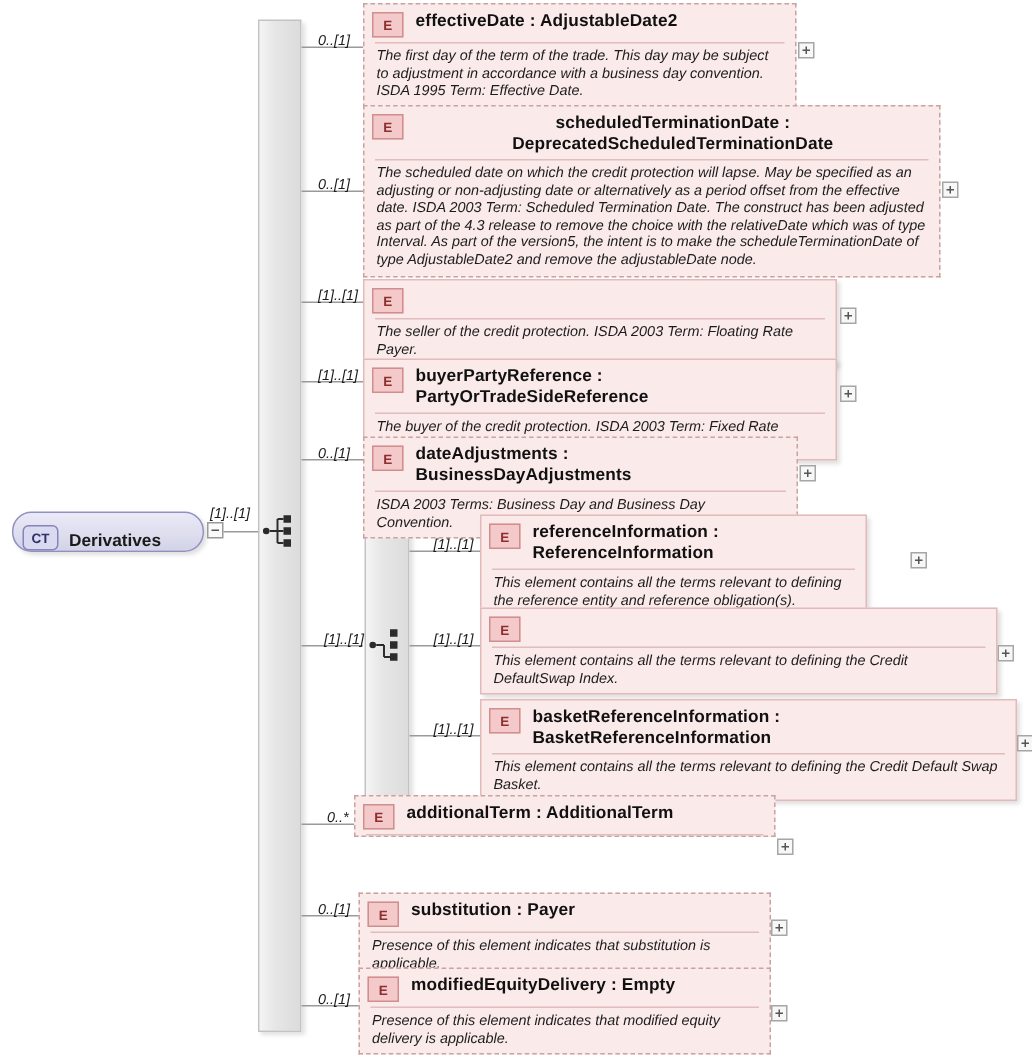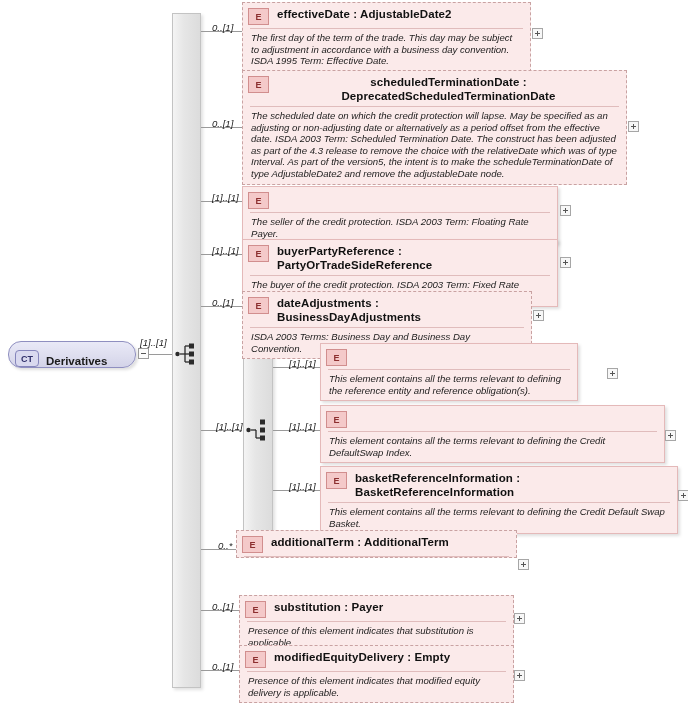--- a/index.html
+++ b/index.html
@@ -301,20 +301,21 @@
     </div>
     <div class="elem-sep"></div>
     <div class="elem-doc">ISDA 2003 Terms: Business Day and Business Day Convention.</div>
   </div>
   <div class="plus-box" style="left:533px; top:310px;"></div>
 
   <span class="card" style="left:289px; top:358px;">[1]..[1]</span>
   <div class="elembox required" style="left:320px; top:343px; width:258px;">
     <div class="elem-head">
       <span class="e-badge">E</span>
+      <span class="elem-title">referenceInformation : ReferenceInformation</span>
     </div>
     <div class="elem-sep"></div>
     <div class="elem-doc">This element contains all the terms relevant to defining the reference entity and reference obligation(s).</div>
   </div>
   <div class="plus-box" style="left:607px; top:368px;"></div>
 
   <span class="card" style="left:289px; top:421px;">[1]..[1]</span>
   <div class="elembox required" style="left:320px; top:405px; width:345px;">
     <div class="elem-head">
       <span class="e-badge">E</span>

